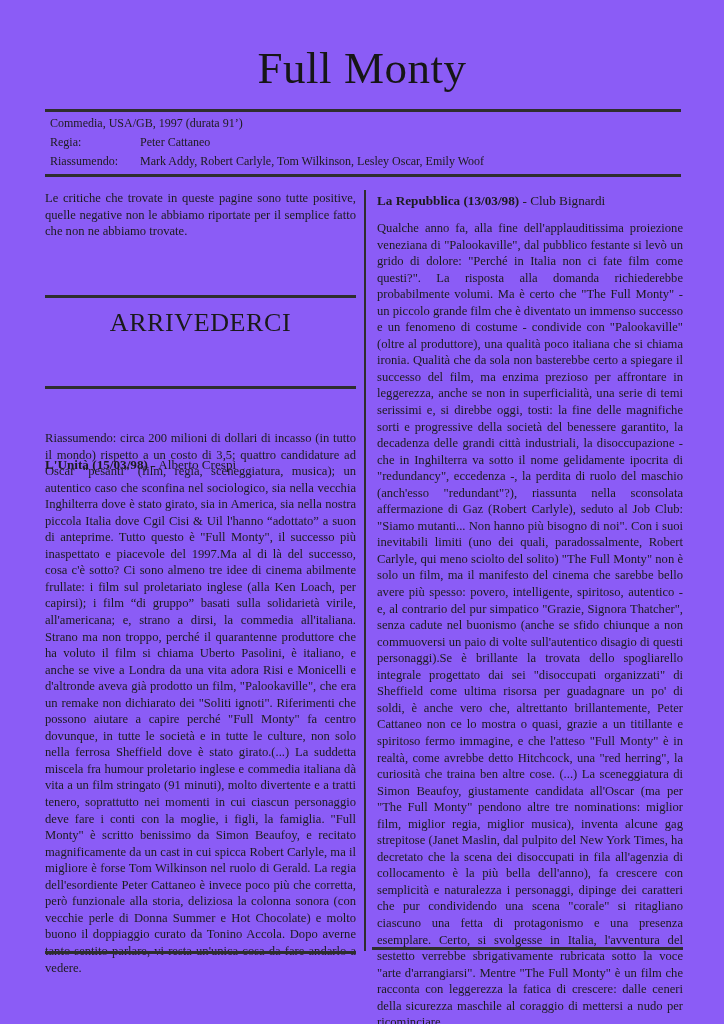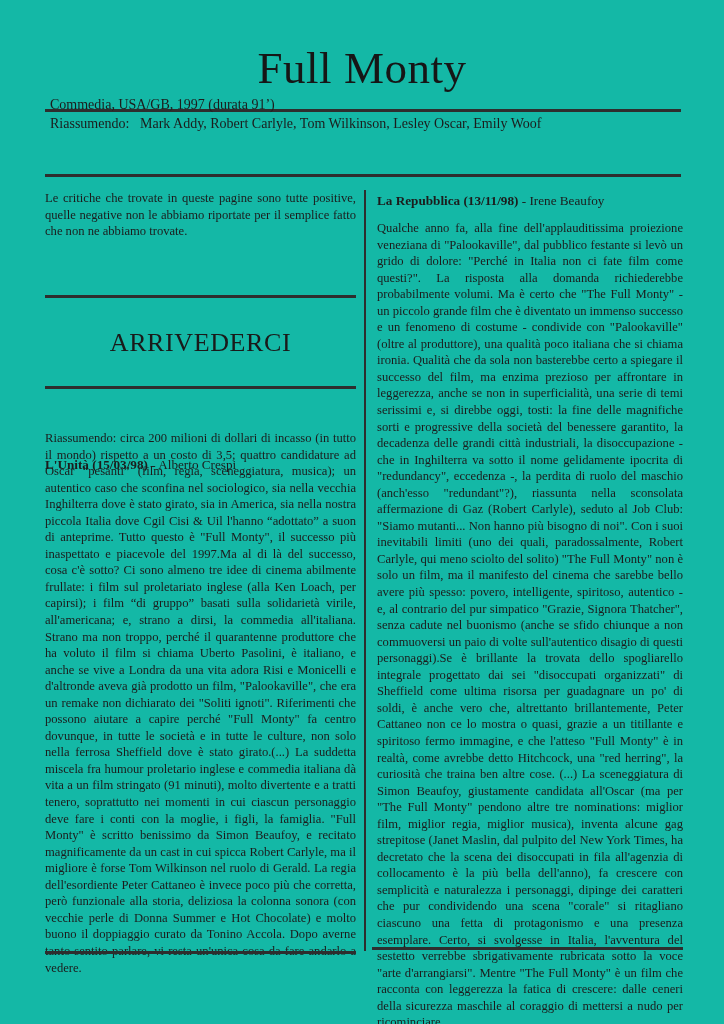--- a/index.html
+++ b/index.html
@@ -1,20 +1,20 @@
 <!DOCTYPE html>
 <html lang="it"><head>
 <meta charset="utf-8">
 <style>
   html, body { margin: 0; padding: 0; background: #ffffff; }
   .page {
     position: relative;
     width: 724px;
     height: 1024px;
-    background: #14b8a6;
+    background: #8b5cf6;
     font-family: "Liberation Serif", "DejaVu Serif", serif;
     color: #1c1c1c;
     overflow: hidden;
   }
   .doc-title {
     position: absolute;
     top: 42px; left: 0; width: 724px;
     margin: 0;
     text-align: center;
     font-size: 45px;
@@ -23,39 +23,38 @@
     color: #161616;
   }
   .rule { position: absolute; background: #2e2e2e; }
   .rule-title    { top: 109px; left: 45px; width: 636px; height: 3px; }
   .rule-meta     { top: 174px; left: 45px; width: 636px; height: 3px; }
   .rule-bottom-left  { top: 951px; left: 45px;  width: 311px; height: 3px; }
   .rule-bottom-right { top: 947px; left: 372px; width: 311px; height: 3px; }
   .v-divider { position: absolute; top: 190px; left: 364px; width: 2px; height: 761px; background: #2e2e2e; }
 
   .meta-block {
-    position: absolute; top: 96px; left: 50px; width: 620px;
-    font-size: 14px; line-height: 18.8px;
+    position: absolute; top: 114px; left: 50px; width: 620px;
+    font-size: 12px; line-height: 18.8px;
   }
   .meta-label { display: inline-block; width: 90px; }
 
   .col { position: absolute; }
   .intro-block { top: 190px; left: 45px; width: 311px; }
   .intro-block p { margin: 0; font-size: 12.6px; line-height: 16.6px; text-align: justify; }
 
   .rule-inline-1 { top: 295px; left: 45px; width: 311px; height: 2.5px; }
   .rule-inline-2 { top: 386px; left: 45px; width: 311px; height: 2.5px; }
 
   .notice-block {
     position: absolute; top: 305px; left: 45px; width: 311px;
     text-align: center;
     font-size: 26px; line-height: 35px;
     letter-spacing: 0.6px;
     color: #1a1a1a;
-    margin-top: 20px;
   }
 
   .review-header { position: absolute; margin: 0; font-size: 13.2px; line-height: 17px; }
   .review-header b { font-weight: 700; }
   .review-header-left  { top: 416px; left: 45px;  width: 311px; margin-top: 40px; }
   .review-header-right { top: 192px; left: 377px; width: 306px; }
 
   .review-body { position: absolute; margin: 0; font-size: 12.6px; line-height: 16.55px; text-align: justify; }
   .review-body-left  { top: 430px; left: 45px;  width: 311px; }
   .review-body-right { top: 220px; left: 377px; width: 306px; }
@@ -65,20 +64,23 @@
 
 <div class="page">
 
   <h1 class="doc-title">Full Monty</h1>
 
   <div class="rule rule-title"></div>
 
   <div class="meta-block">
     <div>
       <span>Commedia, USA/GB, 1997 (durata 91’)</span>
+    </div>
+    <div>
+      <span class="meta-label">Regia:</span><span>Peter Cattaneo</span>
     </div>
     <div>
       <span class="meta-label">Riassumendo:</span><span>Mark Addy, Robert Carlyle, Tom Wilkinson, Lesley Oscar, Emily Woof</span>
     </div>
   </div>
 
   <div class="rule rule-meta"></div>
 
   <div class="v-divider"></div>
 
@@ -94,21 +96,21 @@
 
   <div class="rule rule-inline-2"></div>
 
   <p class="review-header review-header-left">
     <b>L'Unità (15/03/98)</b><span> - Alberto Crespi</span>
   </p>
 
   <p class="review-body review-body-left">Riassumendo: circa 200 milioni di dollari di incasso (in tutto il mondo) rispetto a un costo di 3,5; quattro candidature ad Oscar “pesanti” (film, regia, sceneggiatura, musica); un autentico caso che sconfina nel sociologico, sia nella vecchia Inghilterra dove è stato girato, sia in America, sia nella nostra piccola Italia dove Cgil Cisi &amp; Uil l'hanno “adottato” a suon di anteprime. Tutto questo è "Full Monty", il successo più inaspettato e piacevole del 1997.Ma al di là del successo, cosa c'è sotto? Ci sono almeno tre idee di cinema abilmente frullate: i film sul proletariato inglese (alla Ken Loach, per capirsi); i film “di gruppo” basati sulla solidarietà virile, all'americana; e, strano a dirsi, la commedia all'italiana. Strano ma non troppo, perché il quarantenne produttore che ha voluto il film si chiama Uberto Pasolini, è italiano, e anche se vive a Londra da una vita adora Risi e Monicelli e d'altronde aveva già prodotto un film, "Palookaville", che era un remake non dichiarato dei "Soliti ignoti". Riferimenti che possono aiutare a capire perché "Full Monty" fa centro dovunque, in tutte le società e in tutte le culture, non solo nella ferrosa Sheffield dove è stato girato.(...) La suddetta miscela fra humour proletario inglese e commedia italiana dà vita a un film stringato (91 minuti), molto divertente e a tratti tenero, soprattutto nei momenti in cui ciascun personaggio deve fare i conti con la moglie, i figli, la famiglia. "Full Monty" è scritto benissimo da Simon Beaufoy, e recitato magnificamente da un cast in cui spicca Robert Carlyle, ma il migliore è forse Tom Wilkinson nel ruolo di Gerald. La regia dell'esordiente Peter Cattaneo è invece poco più che corretta, però funzionale alla storia, deliziosa la colonna sonora (con vecchie perle di Donna Summer e Hot Chocolate) e molto buono il doppiaggio curato da Tonino Accola. Dopo averne tanto sentito parlare, vi resta un'unica cosa da fare andarlo a vedere.</p>
 
   <p class="review-header review-header-right">
-    <b>La Repubblica (13/11/98)</b><span> - Irene Beaufoy</span>
+    <b>La Repubblica (13/03/98)</b><span> - Club Bignardi</span>
   </p>
 
   <p class="review-body review-body-right">Qualche anno fa, alla fine dell'applauditissima proiezione veneziana di "Palookaville", dal pubblico festante si levò un grido di dolore: "Perché in Italia non ci fate film come questi?". La risposta alla domanda richiederebbe probabilmente volumi. Ma è certo che "The Full Monty" - un piccolo grande film che è diventato un immenso successo e un fenomeno di costume - condivide con "Palookaville" (oltre al produttore), una qualità poco italiana che si chiama ironia. Qualità che da sola non basterebbe certo a spiegare il successo del film, ma enzima prezioso per affrontare in leggerezza, anche se non in superficialità, una serie di temi serissimi e, si direbbe oggi, tosti: la fine delle magnifiche sorti e progressive della società del benessere garantito, la decadenza delle grandi città industriali, la disoccupazione - che in Inghilterra va sotto il nome gelidamente ipocrita di "redundancy", eccedenza -, la perdita di ruolo del maschio (anch'esso "redundant"?), riassunta nella sconsolata affermazione di Gaz (Robert Carlyle), seduto al Job Club: "Siamo mutanti... Non hanno più bisogno di noi". Con i suoi inevitabili limiti (uno dei quali, paradossalmente, Robert Carlyle, qui meno sciolto del solito) "The Full Monty" non è solo un film, ma il manifesto del cinema che sarebbe bello avere più spesso: povero, intelligente, spiritoso, autentico - e, al contrario del pur simpatico "Grazie, Signora Thatcher", senza cadute nel buonismo (anche se sfido chiunque a non commuoversi un paio di volte sull'autentico disagio di questi personaggi).Se è brillante la trovata dello spogliarello integrale progettato dai sei "disoccupati organizzati" di Sheffield come ultima risorsa per guadagnare un po' di soldi, è anche vero che, altrettanto brillantemente, Peter Cattaneo non ce lo mostra o quasi, grazie a un titillante e spiritoso fermo immagine, e che l'atteso "Full Monty" è in realtà, come avrebbe detto Hitchcock, una "red herring", la curiosità che traina ben altre cose. (...) La sceneggiatura di Simon Beaufoy, giustamente candidata all'Oscar (ma per "The Full Monty" pendono altre tre nominations: miglior film, miglior regia, miglior musica), inventa alcune gag strepitose (Janet Maslin, dal pulpito del New York Times, ha decretato che la scena dei disoccupati in fila all'agenzia di collocamento è la più bella dell'anno), fa crescere con semplicità e naturalezza i personaggi, dipinge dei caratteri che pur condividendo una scena "corale" si ritagliano ciascuno una fetta di protagonismo e una presenza esemplare. Certo, si svolgesse in Italia, l'avventura del sestetto verrebbe sbrigativamente rubricata sotto la voce "arte d'arrangiarsi". Mentre "The Full Monty" è un film che racconta con leggerezza la fatica di crescere: dalle ceneri della sicurezza maschile al coraggio di mettersi a nudo per ricominciare.</p>
 
   <div class="rule rule-bottom-left"></div>
   <div class="rule rule-bottom-right"></div>
 
 </div>
 
 </body></html>

